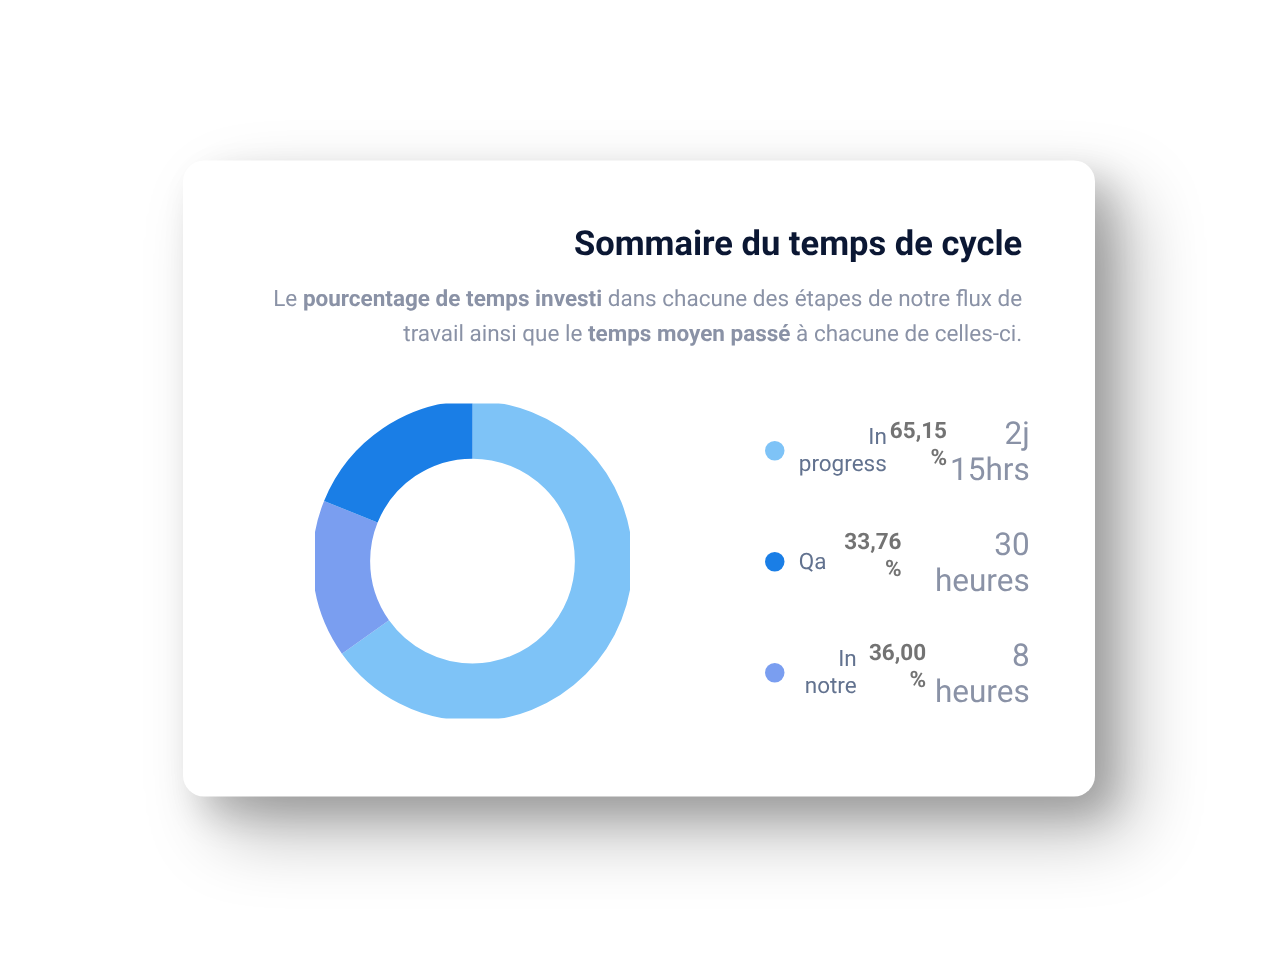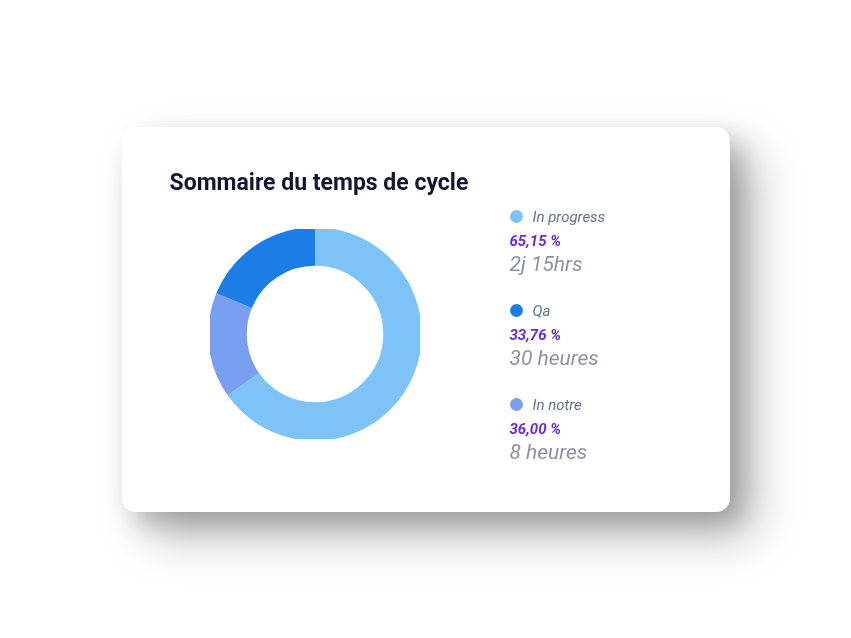--- a/index.html
+++ b/index.html
@@ -11,20 +11,21 @@
       align-items: center;
       justify-content: center;
       background: #ffffff;
     }
     .card {
       width: 608px;
       background: #ffffff;
       border-radius: 14px;
       padding: 42px 48px 48px 48px;
       box-shadow: 24px 24px 48px rgba(0,0,0,0.28), 12px 12px 24px rgba(0,0,0,0.18);
+      text-align: right;
     }
     .title {
       font-size: 23px;
       font-weight: 700;
       color: #0b1733;
       margin-bottom: 12px;
     }
     .subtitle {
       font-size: 15px;
       line-height: 1.5;
@@ -54,55 +55,56 @@
       fill: none;
       stroke-width: 22;
     }
     .legend {
       display: flex;
       flex-direction: column;
       gap: 26px;
     }
     .legend-item {
       display: flex;
-      flex-direction: column;
       gap: 2px;
-      font-style: italic;
     }
     .legend-top {
       display: flex;
       align-items: center;
       gap: 10px;
       margin-bottom: 4px;
     }
     .swatch {
       width: 13px;
       height: 13px;
       border-radius: 50%;
       flex: 0 0 auto;
     }
     .legend-label {
       font-size: 15px;
       color: #62728f;
     }
     .legend-pct {
       font-size: 15px;
       font-weight: 700;
-      color: #6d28d9;
+      color: #737373;
     }
     .legend-time {
       font-size: 21px;
       color: #8a92a6;
     }
   </style>
 </head>
 <body>
 
 <div class="card">
   <h1 class="title">Sommaire du temps de cycle</h1>
+  <p class="subtitle">
+    <span>Le </span><span class="bold">pourcentage de temps investi</span><span> dans chacune des étapes de notre flux de travail ainsi que le </span><span class="bold">temps moyen passé</span><span> à chacune de celles-ci.</span>
+  </p>
 
   <div class="body">
     <div class="chart-wrap">
       <svg class="donut" viewBox="0 0 120 120">
 
         <circle cx="60" cy="60" r="50" stroke-dasharray="204.67 314.159" stroke-dashoffset="0" stroke="#7ec3f7"></circle>
         <circle cx="60" cy="60" r="50" stroke-dasharray="50.08 314.159" stroke-dashoffset="-204.67" stroke="#7a9ef0"></circle>
         <circle cx="60" cy="60" r="50" stroke-dasharray="59.41 314.159" stroke-dashoffset="-254.75" stroke="#1a7ee6"></circle>
       </svg>
     </div>

